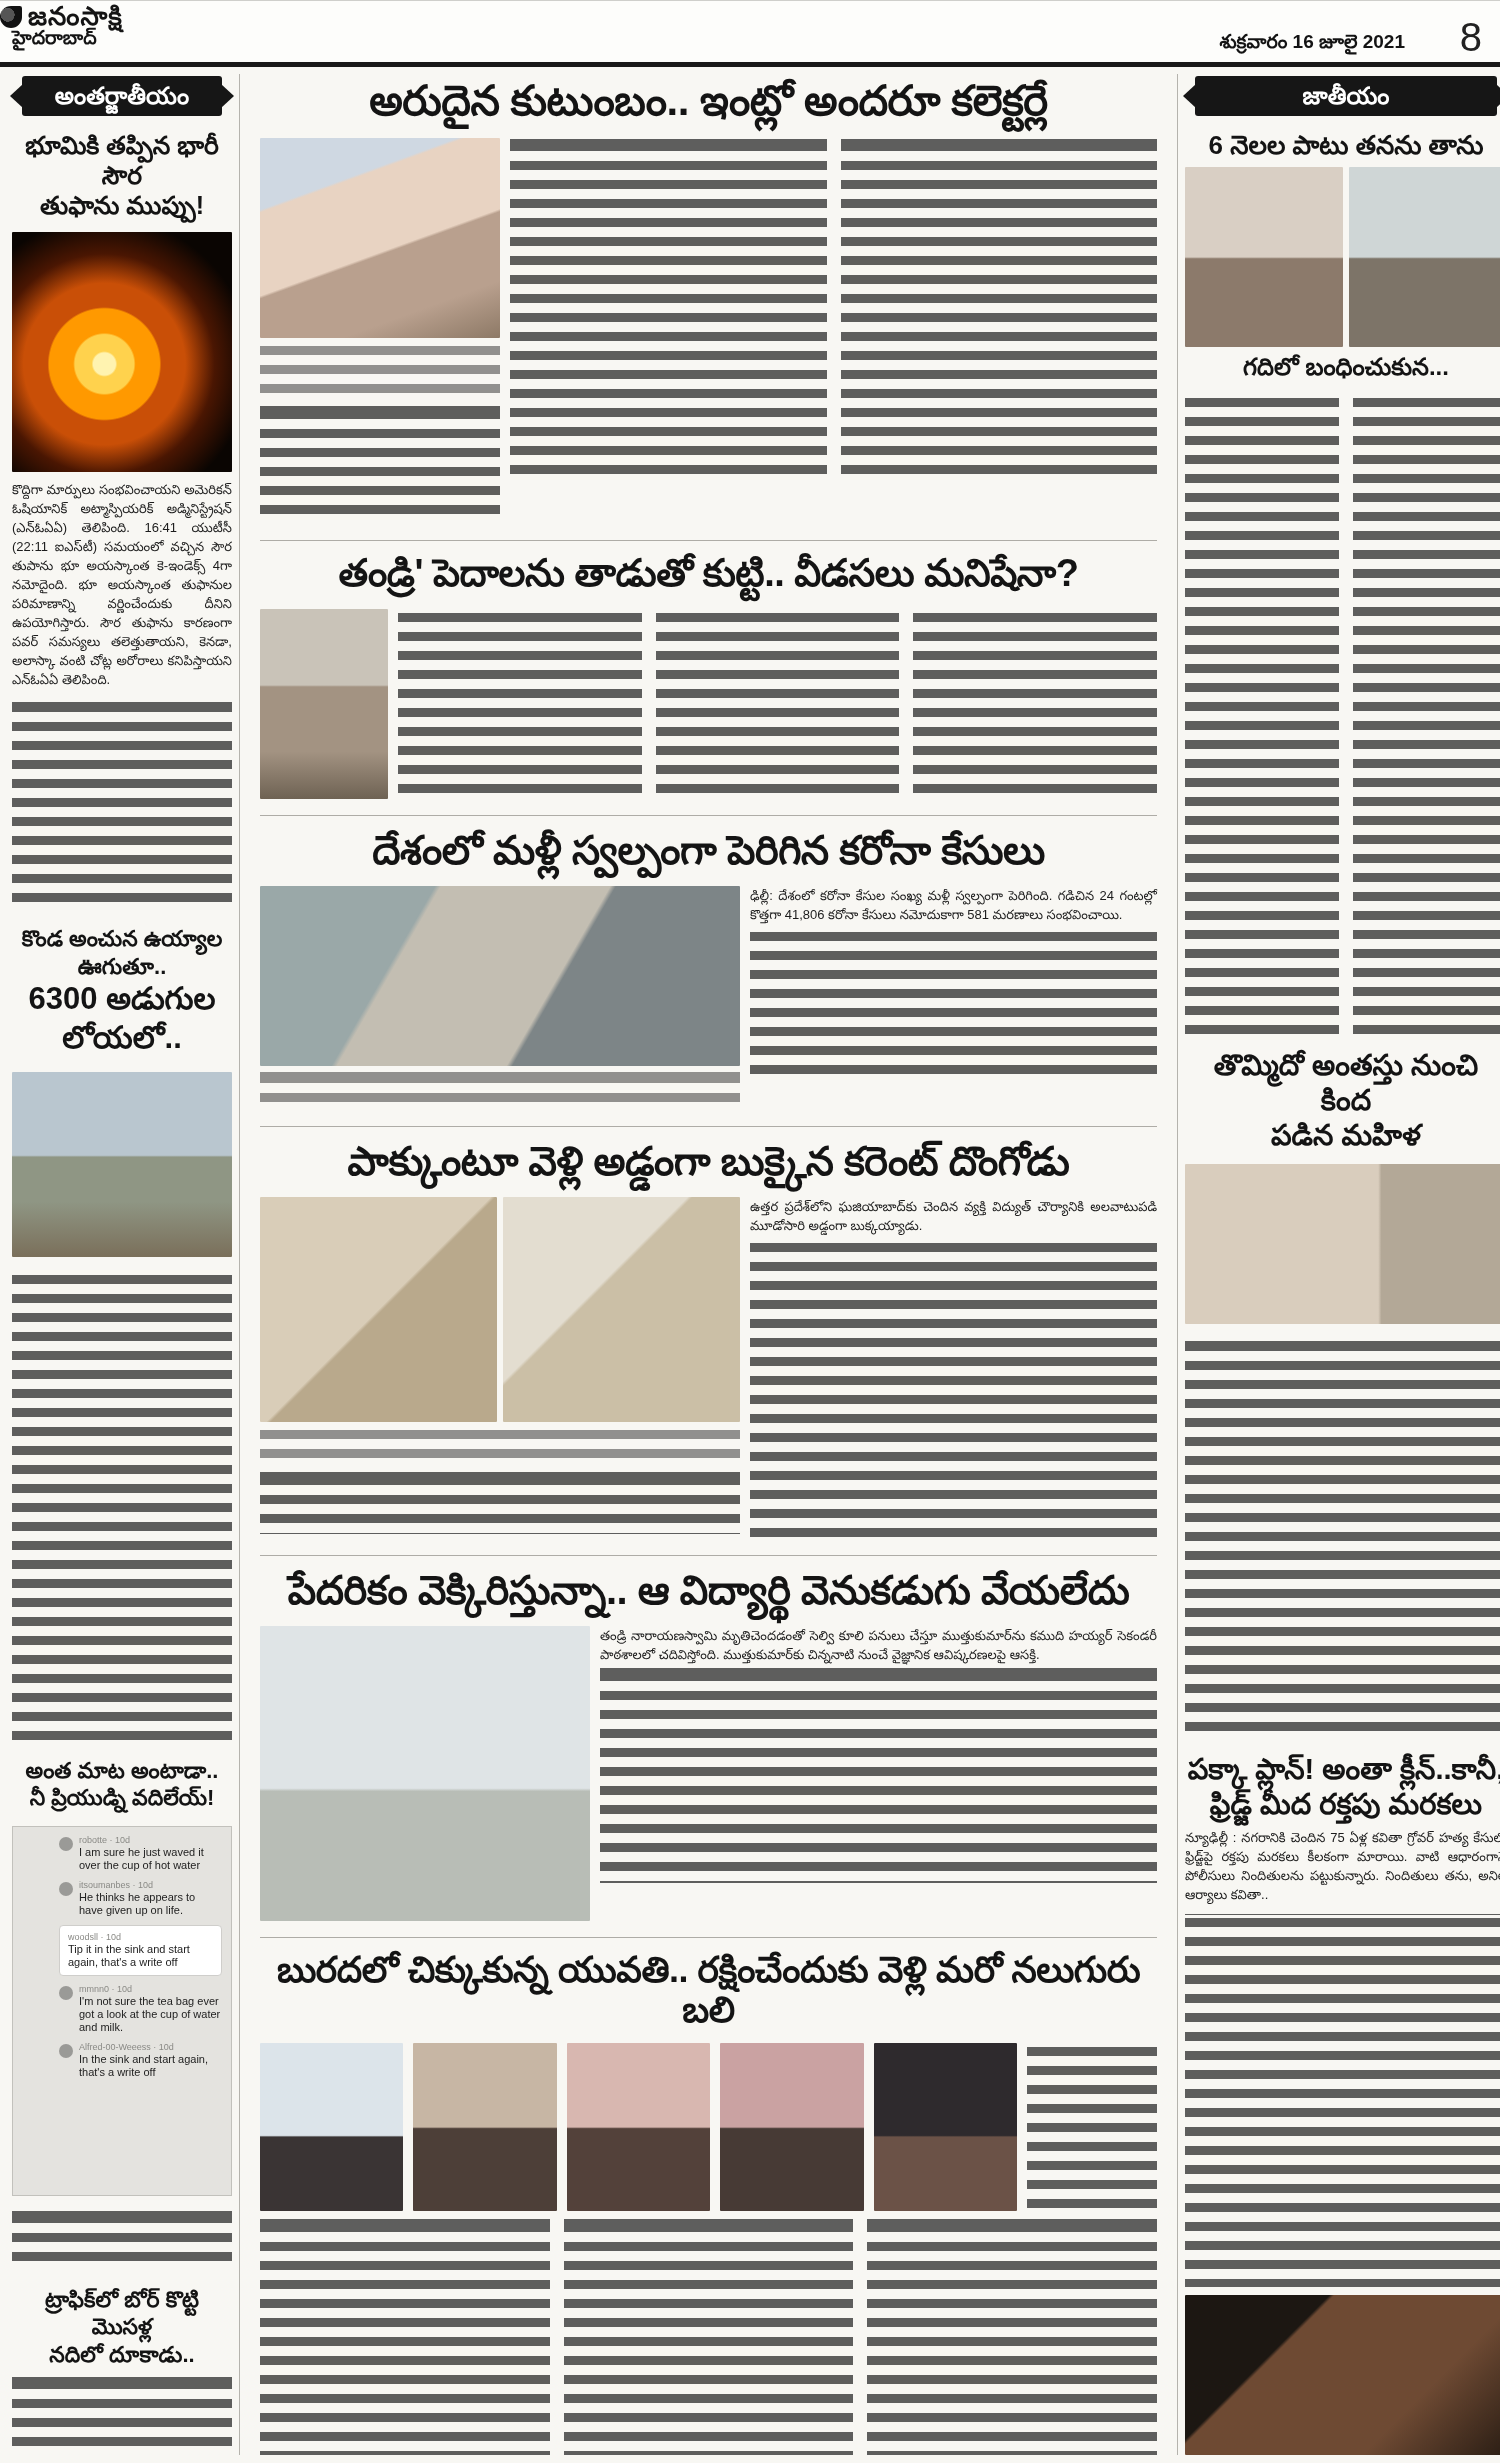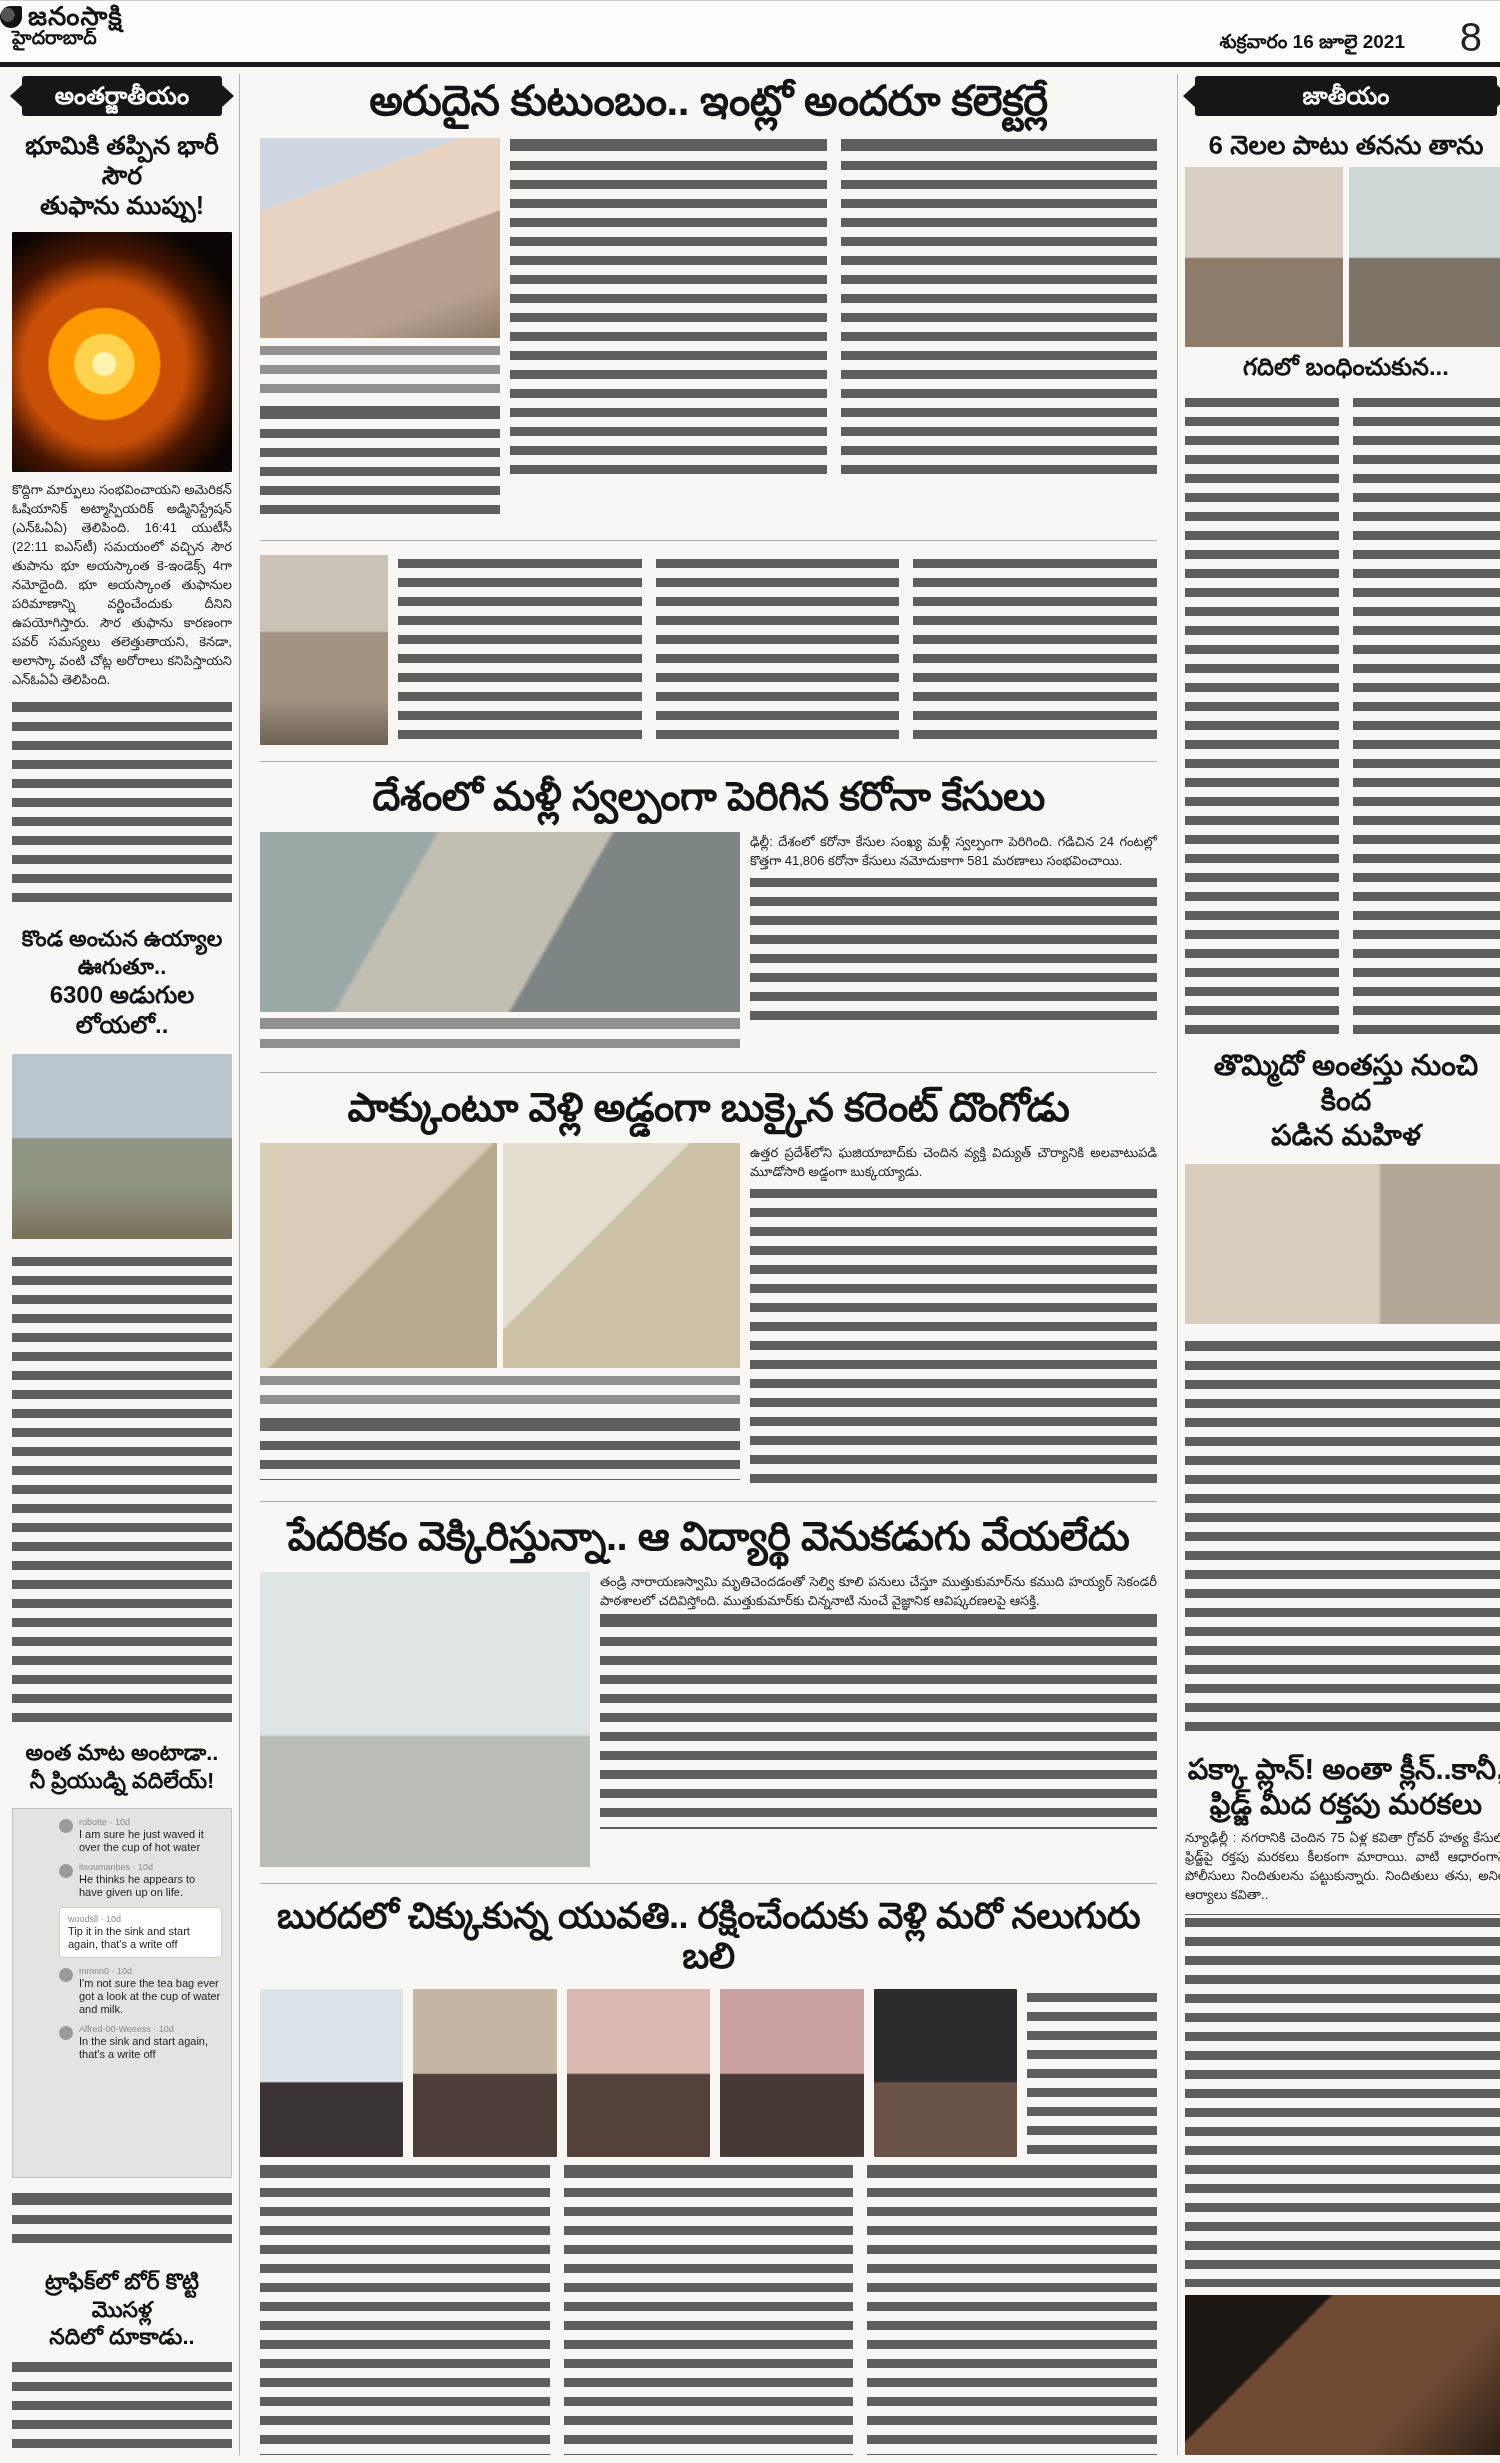--- a/index.html
+++ b/index.html
@@ -20,21 +20,21 @@
   .col{display:flex;flex-direction:column;min-width:0;}
   
   .banner{position:relative;background:#161616;color:#fff;text-align:center;font-weight:bold;font-size:24px;line-height:40px;height:40px;margin:2px 10px 8px 10px;border-radius:3px;}
   .banner:before,.banner:after{content:"";position:absolute;top:8px;border-top:12px solid transparent;border-bottom:12px solid transparent;}
   .banner:before{left:-12px;border-right:13px solid #161616;}
   .banner:after{right:-12px;border-left:13px solid #161616;}
   
   .h-big{font-weight:bold;text-align:center;font-size:40px;line-height:1.1;margin:4px 0 8px 0;letter-spacing:-0.5px;}
   .h-left{font-weight:bold;text-align:center;font-size:25px;line-height:1.2;margin:6px 0;}
   .h-sub{font-weight:bold;text-align:center;font-size:22px;line-height:1.25;margin:8px 0;}
-  .h-sub .big2{font-size:24px;}
+  .h-sub .big2{font-size:31px;}
   .h-right{font-weight:bold;text-align:center;font-size:29px;line-height:1.2;margin:6px 0;}
   
   .fill{background-image:repeating-linear-gradient(to bottom,#3c3c3c 0 9px,rgba(0,0,0,0) 9px 19px);background-position:0 4px;background-repeat:repeat;opacity:.82;}
   .fill.light{opacity:.55;}
   .lead{font-size:13px;line-height:19px;text-align:justify;color:#1c1c1c;}
   .row{display:flex;gap:10px;min-width:0;}
   .grow{flex:1;min-width:0;}
   .hr{border-top:1px solid #aeaca6;margin:8px 0;}
   
   .ph{border-radius:1px;}
@@ -159,20 +159,21 @@
           <div class="fill light" style="height:56px;"></div>
           <div class="fill" style="height:118px;margin-top:8px;"></div>
         </div>
         <div class="grow cols2">
           <div class="fill" style="height:345px;"></div>
           <div class="fill" style="height:345px;"></div>
         </div>
       </div>
       <div class="hr"></div>
 
+      <div class="h-big" style="font-size:38px;">తండ్రి' పెదాలను తాడుతో కుట్టి.. వీడసలు మనిషేనా?</div>
       <div class="row mb8">
         <div class="ph ph-girl"></div>
         <div class="grow cols2">
           <div class="fill" style="height:190px;"></div>
           <div class="fill" style="height:190px;"></div>
           <div class="fill" style="height:190px;"></div>
         </div>
       </div>
       <div class="hr"></div>
 

